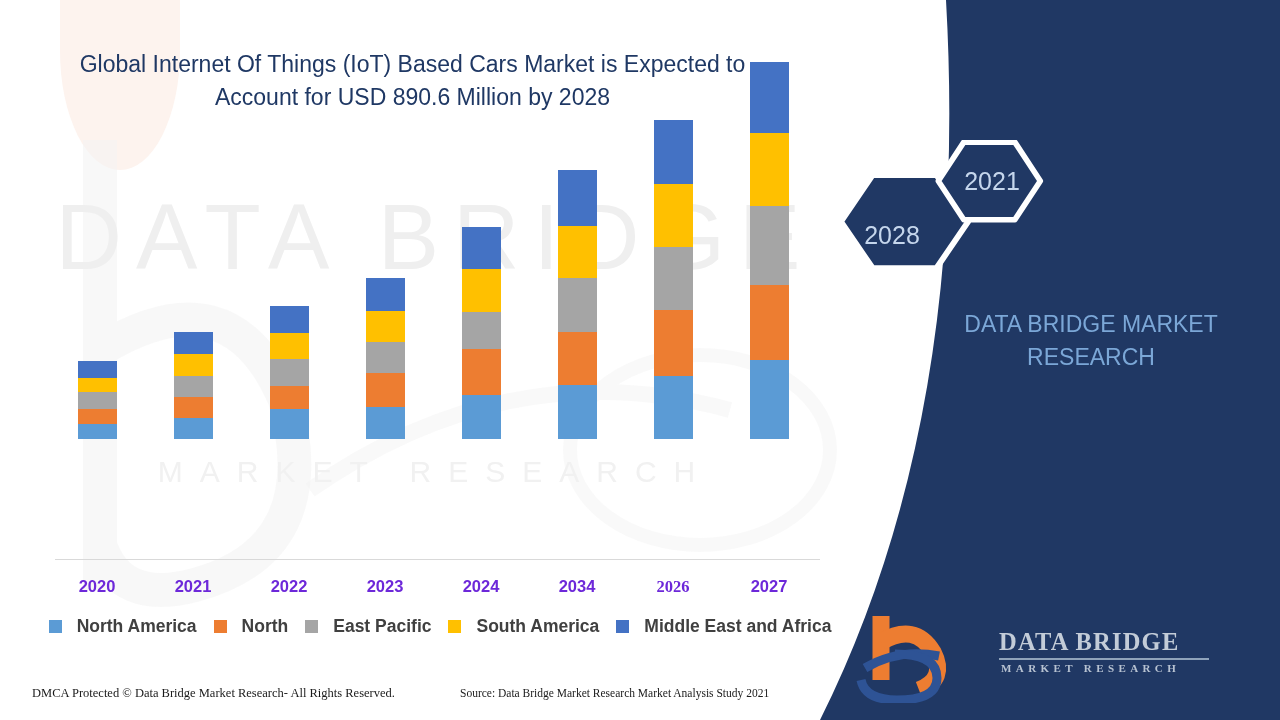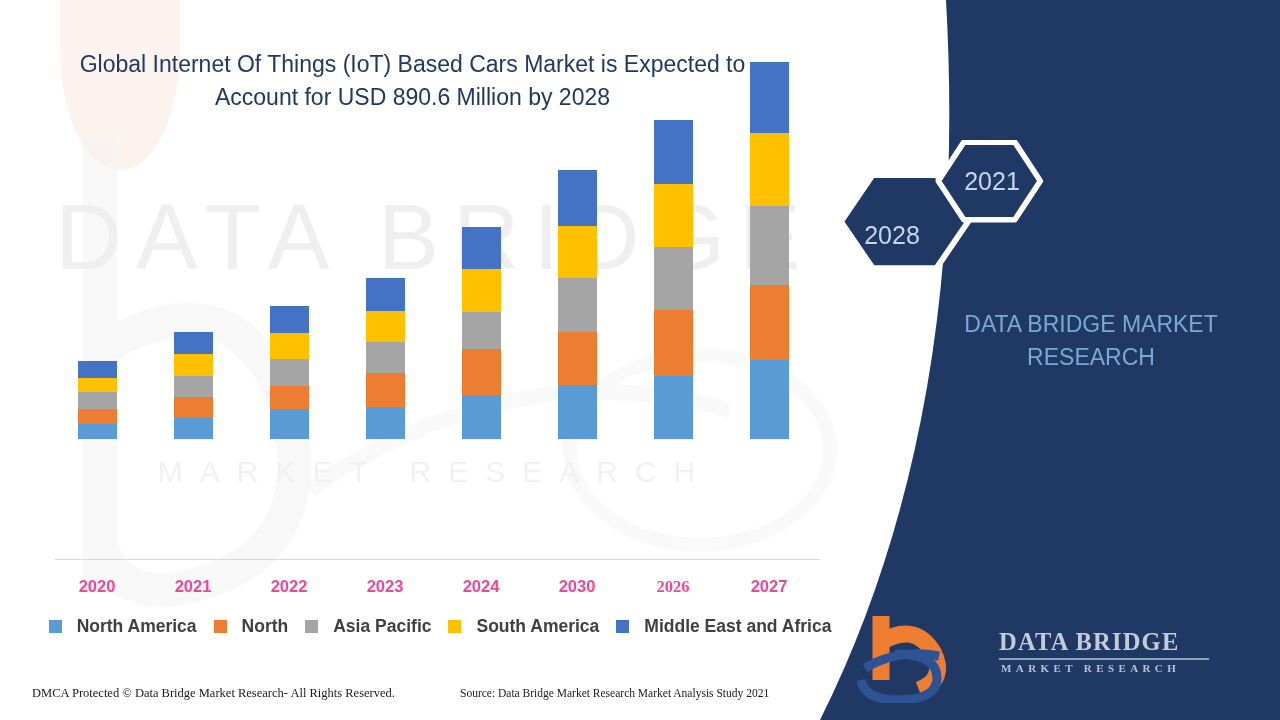--- a/index.html
+++ b/index.html
@@ -55,21 +55,21 @@
   .axis-line {
     position:absolute; left:55px; top:559px; width:765px; height:1px;
     background:#d9d9d9;
   }
   .bar {
     position:absolute; width:39px; bottom:161px; 
   }
   .seg { width:100%; display:block; }
   .x-label {
     position:absolute; width:80px; text-align:center;
-    font-size:16.5px; font-weight:bold; color:#ec4899;
+    font-size:16.5px; font-weight:bold; color:#6d28d9;
     top:577px;
   }
 
   
   #legend {
     position:absolute; left:50px; top:616px; width:780px;
     display:flex; align-items:center; justify-content:center; gap:17px;
     z-index:2;
   }
   .legend-item { display:flex; align-items:center; gap:7px; }
@@ -204,38 +204,38 @@
             <div class="seg" style="height: 75px; background: rgb(237, 125, 49);"></div>
             <div class="seg" style="height: 79px; background: rgb(91, 155, 213);"></div>
           </div>
         </div>
       <div id="xlabels">
           <div class="x-label" style="left: 57px;">2020</div>
           <div class="x-label" style="left: 153px;">2021</div>
           <div class="x-label" style="left: 249px;">2022</div>
           <div class="x-label" style="left: 345px;">2023</div>
           <div class="x-label" style="left: 441px;">2024</div>
-          <div class="x-label" style="left: 537px;">2030</div>
+          <div class="x-label" style="left: 537px;">2034</div>
           <div class="x-label" style="left: 633px; font-family: Liberation Serif, serif;">2026</div>
           <div class="x-label" style="left: 729px;">2027</div>
         </div>
     </div>
 
     <div id="legend">
         <div class="legend-item">
           <span class="legend-swatch" style="background: rgb(91, 155, 213);"></span>
           <span class="legend-label">North America</span>
         </div>
         <div class="legend-item">
           <span class="legend-swatch" style="background: rgb(237, 125, 49);"></span>
           <span class="legend-label">North</span>
         </div>
         <div class="legend-item">
           <span class="legend-swatch" style="background: rgb(165, 165, 165);"></span>
-          <span class="legend-label">Asia Pacific</span>
+          <span class="legend-label">East Pacific</span>
         </div>
         <div class="legend-item">
           <span class="legend-swatch" style="background: rgb(255, 192, 0);"></span>
           <span class="legend-label">South America</span>
         </div>
         <div class="legend-item">
           <span class="legend-swatch" style="background: rgb(68, 114, 196);"></span>
           <span class="legend-label">Middle East and Africa</span>
         </div>
       </div>

